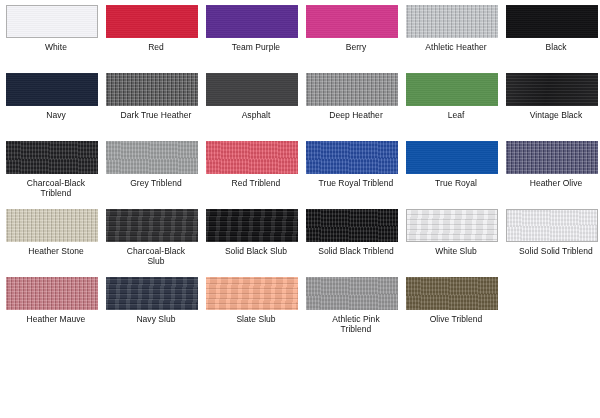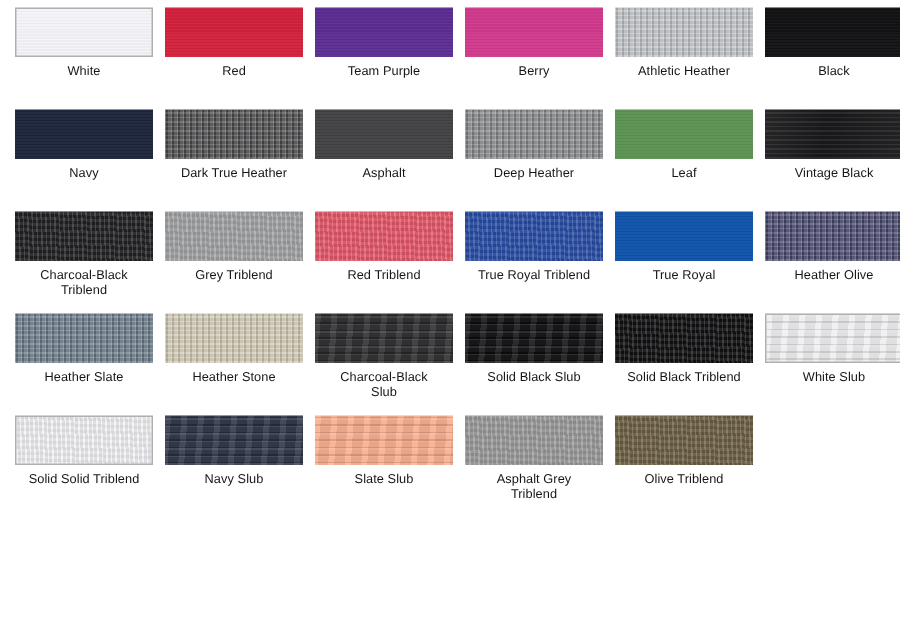--- a/index.html
+++ b/index.html
@@ -27,21 +27,20 @@
     column-gap: 0;
     row-gap: 0;
   }
 
   .swatch-cell {
     width: 100px;
     height: 68px;
     box-sizing: border-box;
     display: flex;
     flex-direction: column;
-    align-items: center;
   }
 
   .swatch-chip {
     width: 92px;
     height: 33px;
     box-sizing: border-box;
     position: relative;
     overflow: hidden;
     flex: 0 0 auto;
   }
@@ -269,26 +268,20 @@
       </div>
       <div class="swatch-label">True Royal</div>
     </div>
     <div class="swatch-cell">
       <div class="swatch-chip" style="background: rgb(71, 71, 107);">
         <div class="tex tex-heather"></div>
       </div>
       <div class="swatch-label">Heather Olive</div>
     </div>
     <div class="swatch-cell">
-      <div class="swatch-chip" style="background: rgb(105, 121, 134);">
-        <div class="tex tex-heather"></div>
-      </div>
-      <div class="swatch-label">Heather Slate</div>
-    </div>
-    <div class="swatch-cell">
       <div class="swatch-chip" style="background: rgb(207, 200, 180);">
         <div class="tex tex-heather"></div>
       </div>
       <div class="swatch-label">Heather Stone</div>
     </div>
     <div class="swatch-cell">
       <div class="swatch-chip" style="background: rgb(42, 42, 44);">
         <div class="tex tex-slub"></div>
       </div>
       <div class="swatch-label">Charcoal-Black
@@ -312,36 +305,42 @@
       </div>
       <div class="swatch-label">White Slub</div>
     </div>
     <div class="swatch-cell">
       <div class="swatch-chip bordered" style="background: rgb(244, 244, 248);">
         <div class="tex tex-triblend"></div>
       </div>
       <div class="swatch-label">Solid Solid Triblend</div>
     </div>
     <div class="swatch-cell">
+      <div class="swatch-chip" style="background: rgb(193, 112, 122);">
+        <div class="tex tex-heather"></div>
+      </div>
+      <div class="swatch-label">Heather Mauve</div>
+    </div>
+    <div class="swatch-cell">
       <div class="swatch-chip" style="background: rgb(43, 50, 67);">
         <div class="tex tex-slub"></div>
       </div>
       <div class="swatch-label">Navy Slub</div>
     </div>
     <div class="swatch-cell">
       <div class="swatch-chip" style="background: rgb(249, 173, 140);">
         <div class="tex tex-slub"></div>
       </div>
       <div class="swatch-label">Slate Slub</div>
     </div>
     <div class="swatch-cell">
       <div class="swatch-chip" style="background: rgb(156, 156, 158);">
         <div class="tex tex-triblend"></div>
       </div>
-      <div class="swatch-label">Asphalt Grey
+      <div class="swatch-label">Athletic Pink
 Triblend</div>
     </div>
     <div class="swatch-cell">
       <div class="swatch-chip" style="background: rgb(110, 97, 69);">
         <div class="tex tex-triblend"></div>
       </div>
       <div class="swatch-label">Olive Triblend</div>
     </div>
   </div>
 

